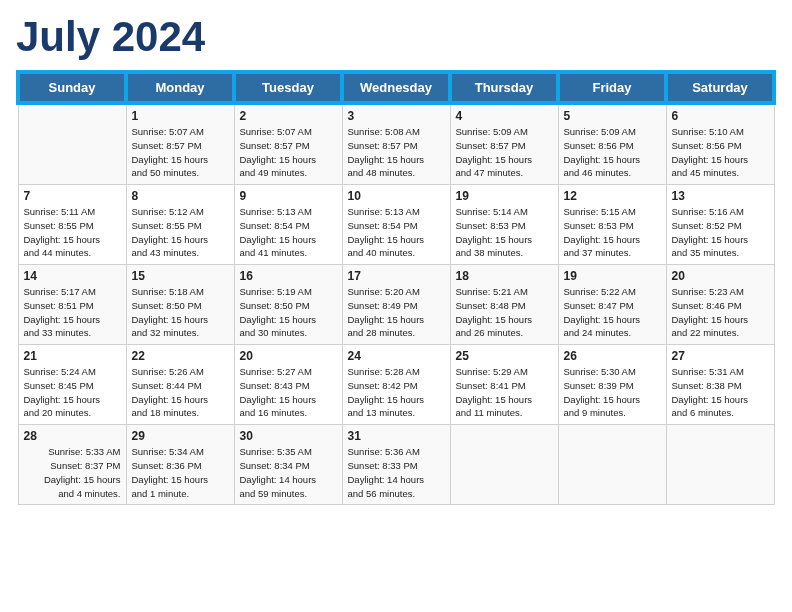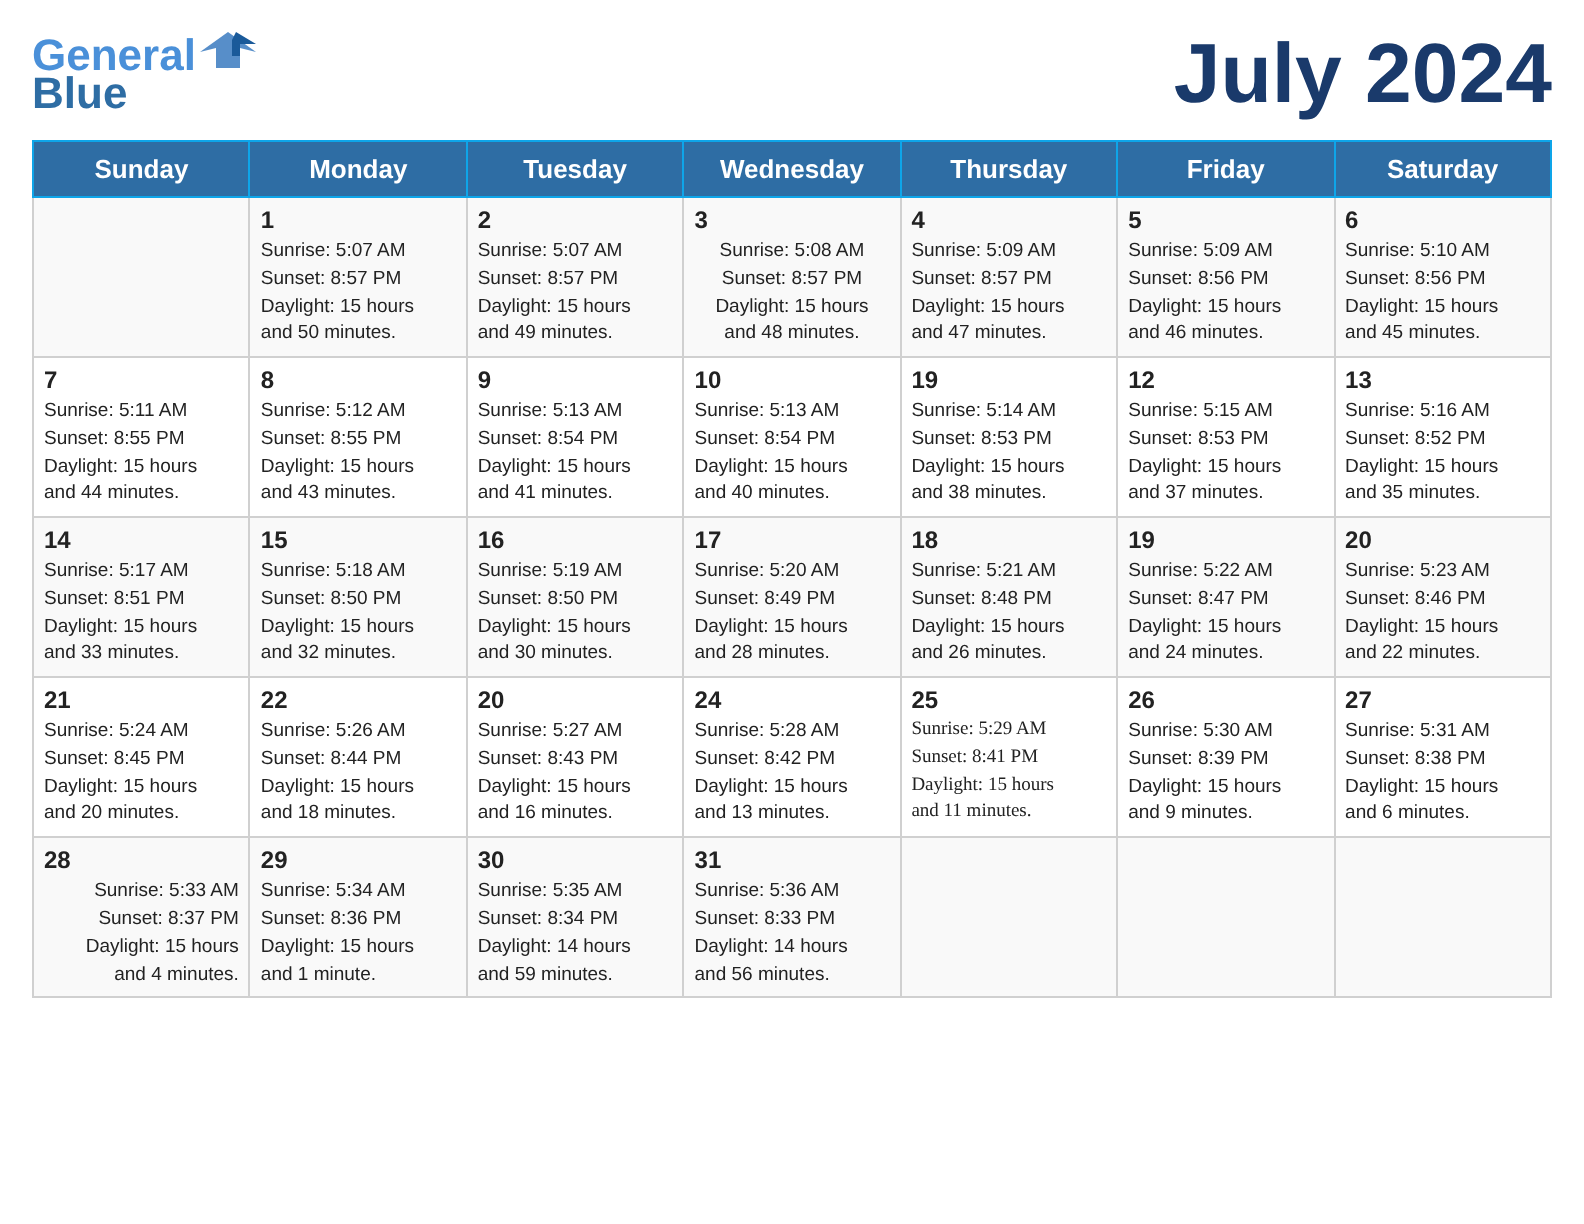--- a/index.html
+++ b/index.html
@@ -49,21 +49,21 @@
       border-collapse: collapse;
       table-layout: fixed;
     }
     thead tr th {
       background-color: #2e6da4;
       color: #fff;
       font-size: 13px;
       font-weight: bold;
       padding: 6px 4px;
       text-align: center;
-      border: 1px solid #0ea5e9;
+      border: 4px solid #0ea5e9;
     }
     tbody tr td {
       border: 1px solid #d0d0d0;
       vertical-align: top;
       padding: 4px 5px;
       font-size: 10px;
       color: #222;
       height: 80px;
       background: #fff;
     }
@@ -82,32 +82,20 @@
       color: #222;
     }
     .empty-cell {
       background: #f9f9f9;
     }
   </style>
 </head>
 <body>
 
 <div class="header">
-  <div class="logo">
-    <div style="display:flex;align-items:center;">
-      <span class="logo-text">
-        <span>General</span>
-      </span>
-      <svg width="28" height="28" viewBox="0 0 28 28" style="margin-left:2px;margin-top:-4px;">
-        <polygon points="14,4 28,14 20,12 20,22 8,22 8,12 0,14" fill="#3a7abf" opacity="0.85"></polygon>
-        <polygon points="18,4 28,10 20,10 20,16 16,16 16,8" fill="#1a5a9a"></polygon>
-      </svg>
-    </div>
-    <div style="font-size:22px;font-weight:bold;color:#2e6da4;line-height:1;margin-top:-4px;">Blue</div>
-  </div>
   <div class="title-block">
     <div class="month-title">July 2024</div>
   </div>
 </div>
 
 <table>
   <thead>
     <tr>
     <th>Sunday</th>
         <th>Monday</th>
@@ -130,21 +118,21 @@
         </td>
         <td>
           <span class="day-number">2</span>
           <div class="day-info" style="white-space: pre-line;">Sunrise: 5:07 AM
 Sunset: 8:57 PM
 Daylight: 15 hours
 and 49 minutes.</div>
         </td>
         <td>
           <span class="day-number">3</span>
-          <div class="day-info" style="white-space: pre-line; text-align: center;">Sunrise: 5:08 AM
+          <div class="day-info" style="white-space: pre-line;">Sunrise: 5:08 AM
 Sunset: 8:57 PM
 Daylight: 15 hours
 and 48 minutes.</div>
         </td>
         <td>
           <span class="day-number">4</span>
           <div class="day-info" style="white-space: pre-line;">Sunrise: 5:09 AM
 Sunset: 8:57 PM
 Daylight: 15 hours
 and 47 minutes.</div>
@@ -290,21 +278,21 @@
         </td>
         <td>
           <span class="day-number">24</span>
           <div class="day-info" style="white-space: pre-line;">Sunrise: 5:28 AM
 Sunset: 8:42 PM
 Daylight: 15 hours
 and 13 minutes.</div>
         </td>
         <td>
           <span class="day-number">25</span>
-          <div class="day-info" style="white-space: pre-line; font-family: Liberation Serif, serif;">Sunrise: 5:29 AM
+          <div class="day-info" style="white-space: pre-line;">Sunrise: 5:29 AM
 Sunset: 8:41 PM
 Daylight: 15 hours
 and 11 minutes.</div>
         </td>
         <td>
           <span class="day-number">26</span>
           <div class="day-info" style="white-space: pre-line;">Sunrise: 5:30 AM
 Sunset: 8:39 PM
 Daylight: 15 hours
 and 9 minutes.</div>

